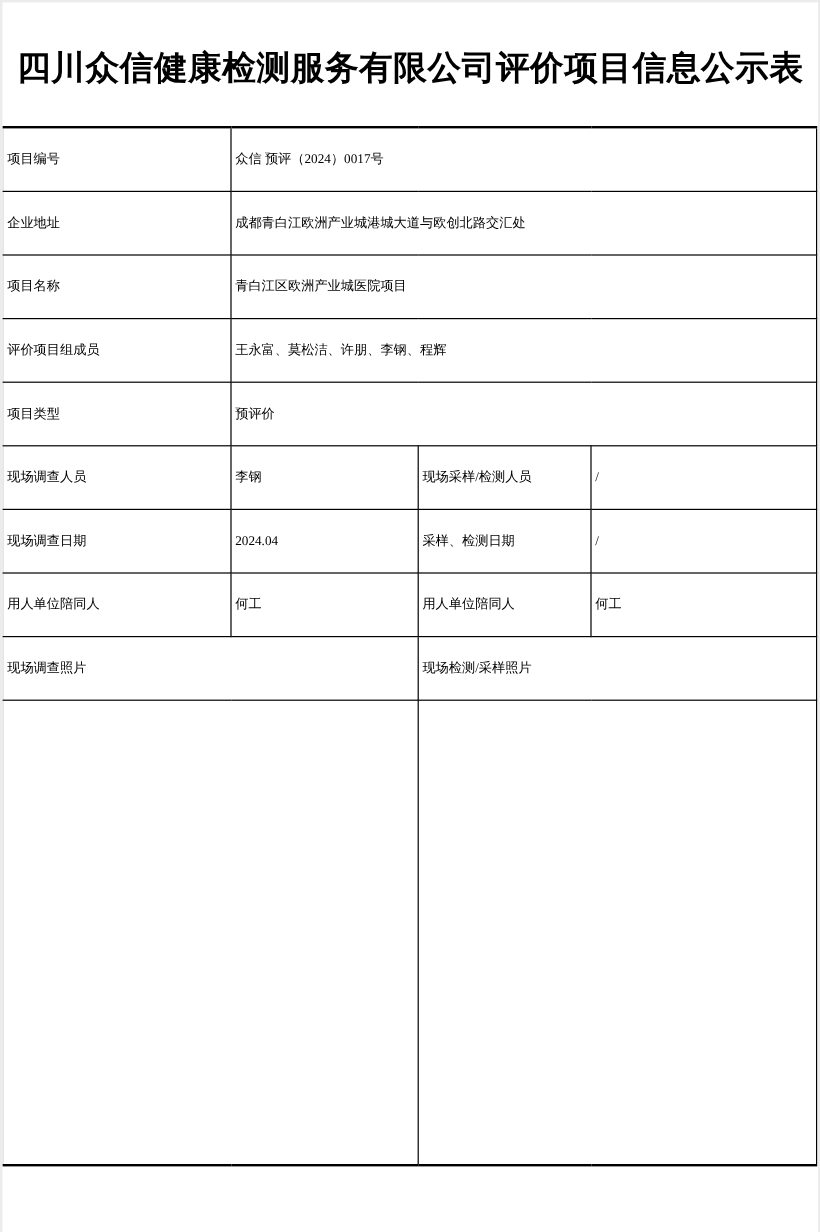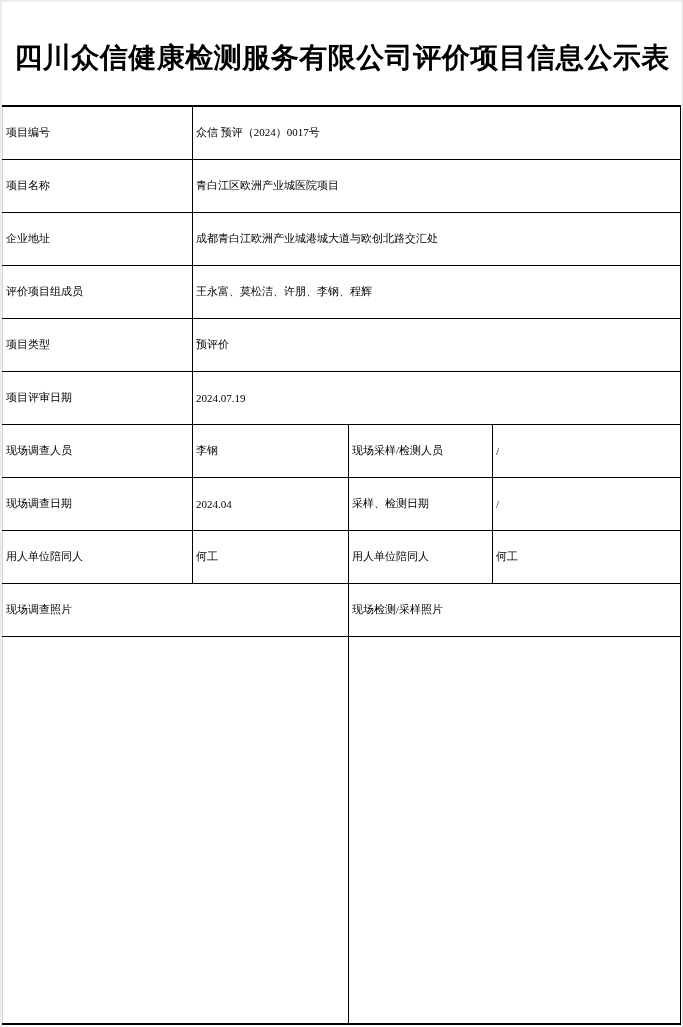--- a/index.html
+++ b/index.html
@@ -58,38 +58,34 @@
     <col style="width:144px">
     <col style="width:188px">
   </colgroup>
 
   <tbody>
       <tr class="data-row">
     <td>项目编号</td>
     <td colspan="3">众信 预评（2024）0017号</td>
   </tr>
   <tr class="data-row">
+    <td>企业地址</td>
+    <td colspan="3">成都青白江欧洲产业城港城大道与欧创北路交汇处</td>
+  </tr>
+  <tr class="data-row">
     <td>项目名称</td>
     <td colspan="3">青白江区欧洲产业城医院项目</td>
-  </tr>
-  <tr class="data-row">
-    <td>企业地址</td>
-    <td colspan="3">成都青白江欧洲产业城港城大道与欧创北路交汇处</td>
   </tr>
   <tr class="data-row">
     <td>评价项目组成员</td>
     <td colspan="3">王永富、莫松洁、许朋、李钢、程辉</td>
   </tr>
   <tr class="data-row">
     <td>项目类型</td>
     <td colspan="3">预评价</td>
-  </tr>
-  <tr class="data-row">
-    <td>项目评审日期</td>
-    <td colspan="3">2024.07.19</td>
   </tr>
 
   <tr class="data-row">
     <td>现场调查人员</td>
     <td>李钢</td>
     <td>现场采样/检测人员</td>
     <td>/</td>
   </tr>
   <tr class="data-row">
     <td>现场调查日期</td>

